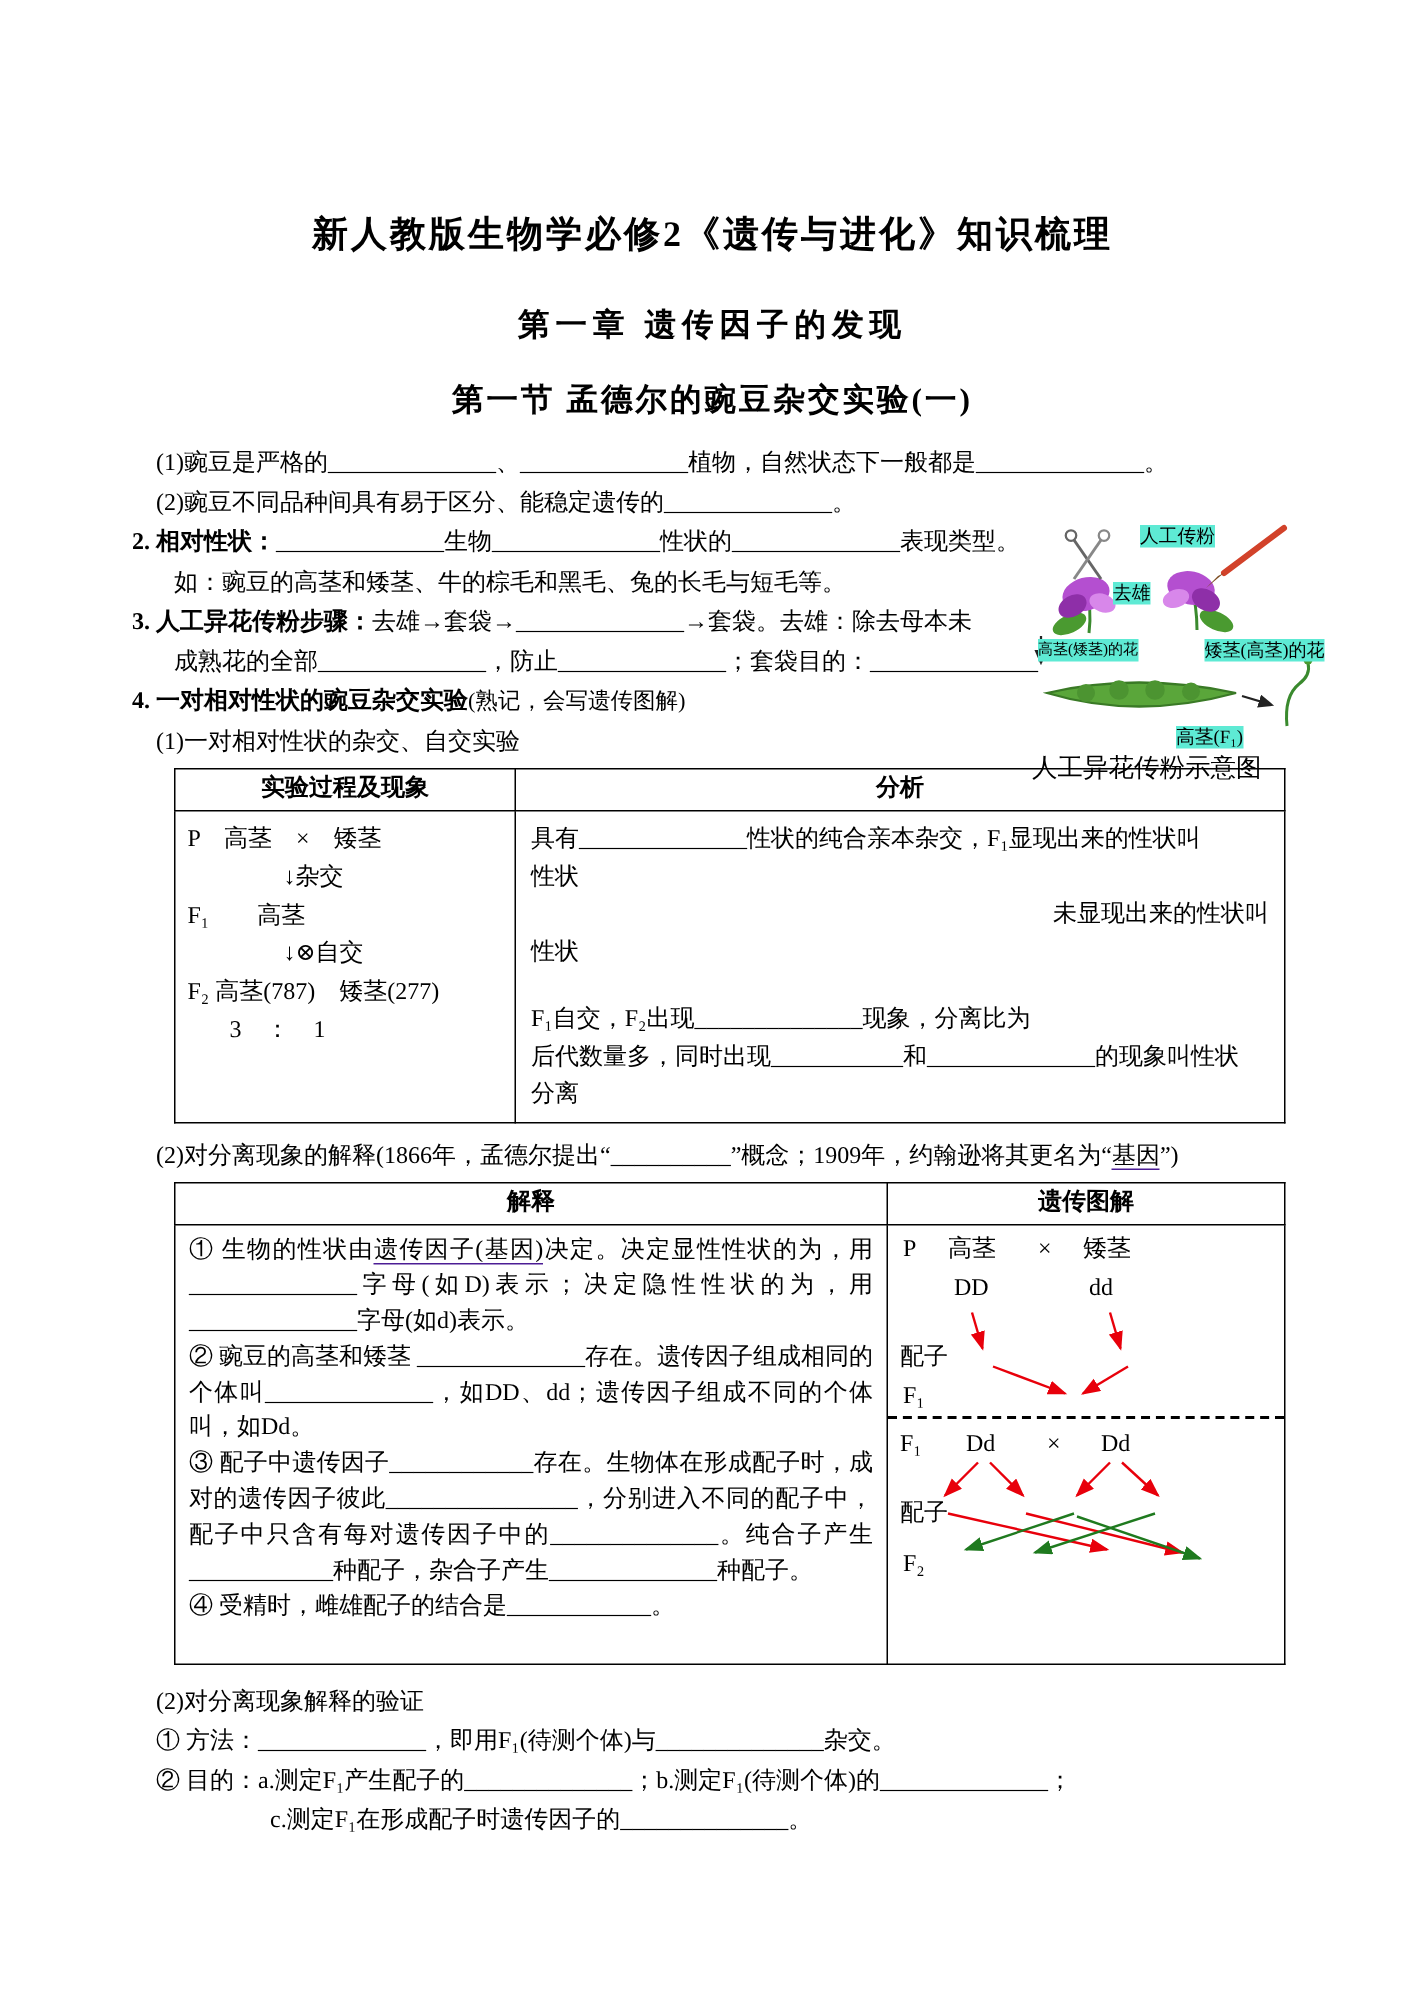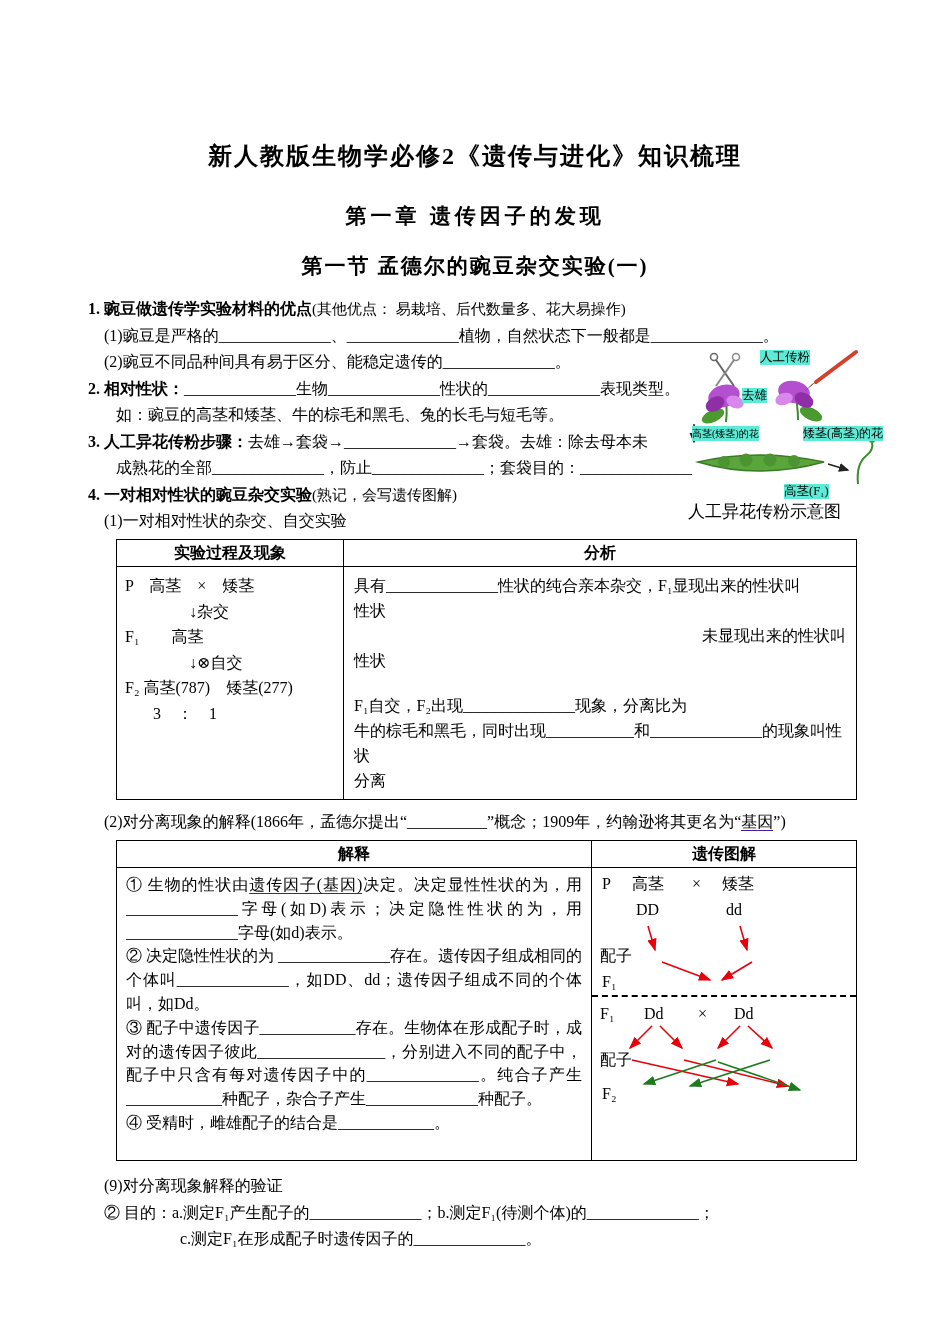--- a/index.html
+++ b/index.html
@@ -110,21 +110,20 @@
         <circle cx="186" cy="96" r="3" fill="#4a9a30"></circle>
       </svg>
       <span class="ill-label" style="left:74px;top:6px;">人工传粉</span>
       <span class="ill-label" style="left:56px;top:44px;">去雄</span>
       <span class="ill-label" style="left:6px;top:82px;font-size:10px;">高茎(矮茎)的花</span>
       <span class="ill-label" style="left:117px;top:82px;font-size:12px;">矮茎(高茎)的花</span>
       <span class="ill-label" style="left:98px;top:140px;">高茎(F₁)</span>
       <div class="ill-caption">人工异花传粉示意图</div>
     </div>
 
-    <div class="line"><span class="b">1. 豌豆做遗传学实验材料的优点</span><span class="note">(其他优点： 易栽培、后代数量多、花大易操作)</span></div>
     <div class="line sub">(1)豌豆是严格的______________、______________植物，自然状态下一般都是______________。</div>
     <div class="line sub limit">(2)豌豆不同品种间具有易于区分、能稳定遗传的______________。</div>
 
     <div class="line limit"><span class="b">2. 相对性状：</span><span>______________生物______________性状的______________表现类型。</span></div>
     <div class="line ind28 limit">如：豌豆的高茎和矮茎、牛的棕毛和黑毛、兔的长毛与短毛等。</div>
 
     <div class="line limit"><span class="b">3. 人工异花传粉步骤：</span><span>去雄→套袋→______________→套袋。去雄：除去母本未</span></div>
     <div class="line ind28 limit">成熟花的全部______________，防止______________；套袋目的：______________</div>
 
     <div class="line limit"><span class="b">4. 一对相对性状的豌豆杂交实验</span><span class="note">(熟记，会写遗传图解)</span></div>
@@ -144,39 +143,39 @@
           <div class="cr-ind2">↓⊗自交</div>
           <div>F₂ 高茎(787)　矮茎(277)</div>
           <div class="cr-ind1">3　：　1</div>
         </td>
         <td class="analysis-cell">
           <div>具有______________性状的纯合亲本杂交，F₁显现出来的性状叫</div>
           <div>性状</div>
           <div class="align-right">未显现出来的性状叫</div>
           <div>性状</div>
           <div class="gap-top">F₁自交，F₂出现______________现象，分离比为</div>
-          <div>牛的棕毛和黑毛，同时出现___________和______________的现象叫性状</div>
+          <div>后代数量多，同时出现___________和______________的现象叫性状</div>
           <div>分离</div>
         </td>
       </tr>
     </tbody>
       </table>
 
     <div class="line mid-line"><span>(2)对分离现象的解释(1866年，孟德尔提出“__________”概念；1909年，约翰逊将其更名为“</span><span class="u">基因</span><span>”)</span></div>
 
     <table class="t2">
       <tbody>
           <tr>
         <th class="t2-c1">解释</th>
         <th class="t2-c2">遗传图解</th>
       </tr>
       <tr>
         <td class="explain-cell">
           <p><span>① 生物的性状由</span><span class="u">遗传因子(基因)</span><span>决定。决定显性性状的为，用______________字母(如D)表示；决定隐性性状的为，用______________字母(如d)表示。</span></p>
-          <p>② 决定隐性性状的为 ______________存在。遗传因子组成相同的个体叫______________，如DD、dd；遗传因子组成不同的个体叫，如Dd。</p>
+          <p>② 豌豆的高茎和矮茎 ______________存在。遗传因子组成相同的个体叫______________，如DD、dd；遗传因子组成不同的个体叫，如Dd。</p>
           <p>③ 配子中遗传因子____________存在。生物体在形成配子时，成对的遗传因子彼此________________，分别进入不同的配子中，配子中只含有每对遗传因子中的______________。纯合子产生____________种配子，杂合子产生______________种配子。</p>
           <p>④ 受精时，雌雄配子的结合是____________。</p>
         </td>
         <td class="diagram-cell">
           <svg class="diag-svg" width="264" height="292" viewBox="0 0 264 292">
             <defs>
               <marker id="mr" markerWidth="9" markerHeight="7" refX="7" refY="3" orient="auto">
                 <path d="M0,0 L8,3 L0,6 Z" fill="#e8000b"></path>
               </marker>
               <marker id="mg" markerWidth="9" markerHeight="7" refX="7" refY="3" orient="auto">
@@ -213,18 +212,19 @@
           <span class="dg" style="left:52px;top:136px;">Dd</span>
           <span class="dg" style="left:106px;top:136px;">×</span>
           <span class="dg" style="left:142px;top:136px;">Dd</span>
           <span class="dg" style="left:8px;top:182px;">配子</span>
           <span class="dg" style="left:10px;top:216px;">F₂</span>
         </td>
       </tr>
     </tbody>
       </table>
 
-    <div class="line sub after-block">(9)对分离现象解释的验证</div>
+    <div class="line sub after-block">(2)对分离现象解释的验证</div>
+    <div class="line sub">① 方法：______________，即用F₁(待测个体)与______________杂交。</div>
     <div class="line sub">② 目的：a.测定F₁产生配子的______________；b.测定F₁(待测个体)的______________；</div>
     <div class="line indc">c.测定F₁在形成配子时遗传因子的______________。</div>
 
   </div>
 </div>
 
 </body></html>

